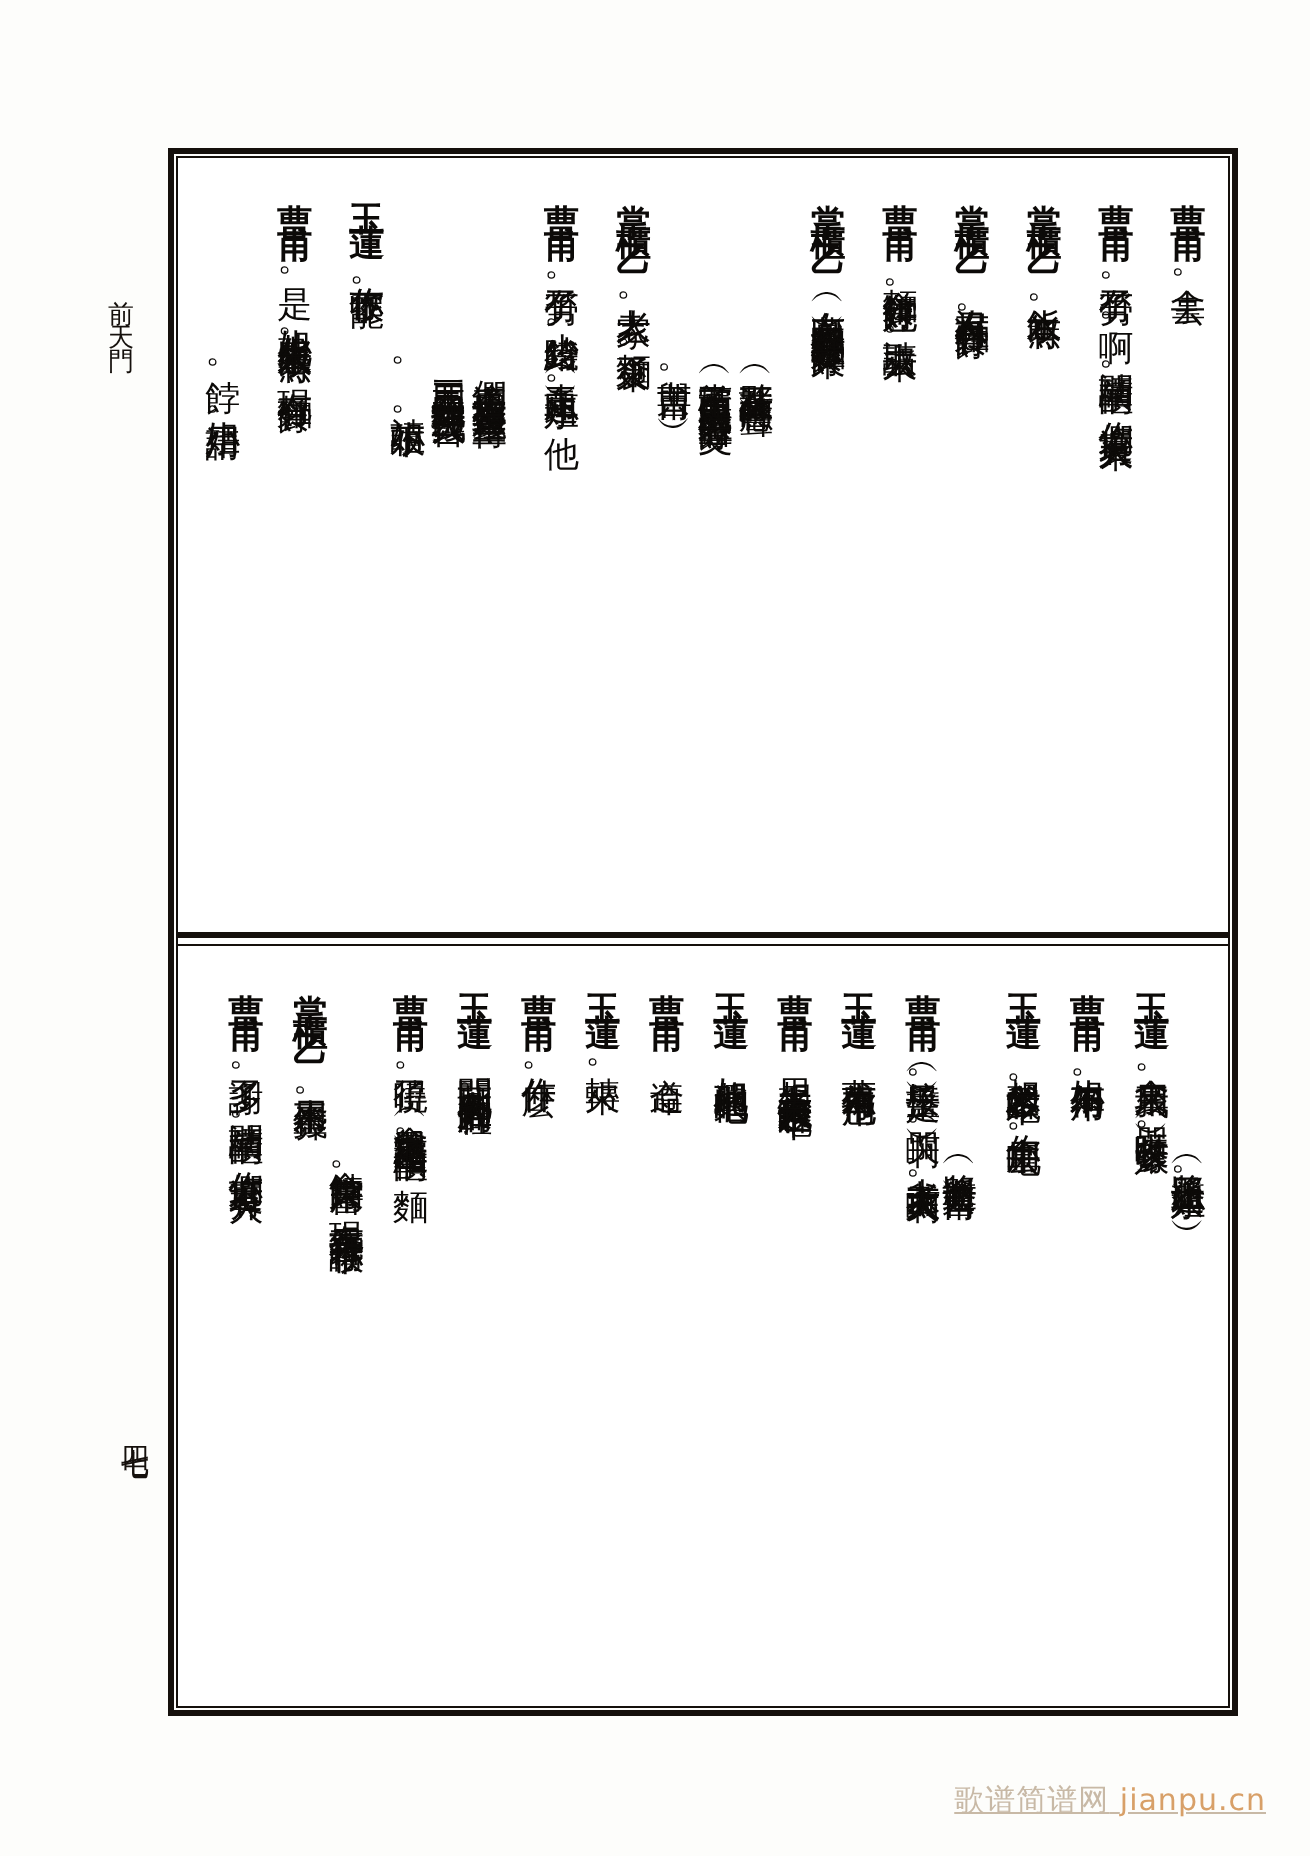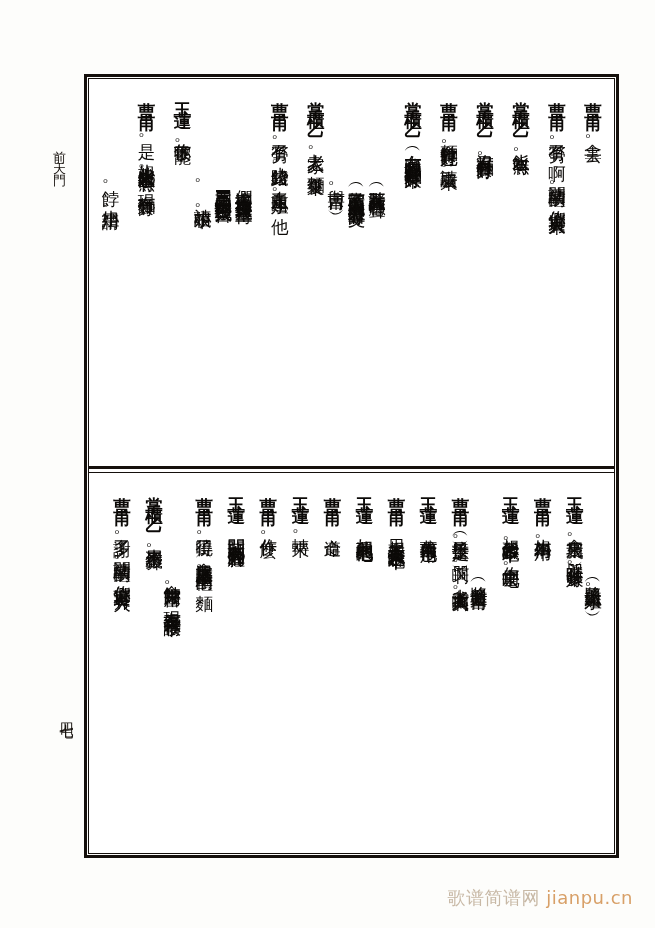--- a/index.html
+++ b/index.html
@@ -150,25 +150,26 @@
   .indent-speaker {
     padding-top: 88px;
     box-sizing: border-box;
   }
 
   
   #watermark {
     position: absolute;
     right: 22px;
     bottom: 18px;
-    font-size: 18px;
+    font-size: 15px;
     color: #c8b9a6;
     letter-spacing: 0.5px;
     font-family: "DejaVu Sans", "Liberation Sans", sans-serif;
     white-space: nowrap;
+    text-decoration: underline;
   }
   #watermark .dot-com { color: #d8a068; }
 </style>
 </head>
 <body>
 
 <div id="page">
 
   <div class="margin-col">
     <div class="running-head">前天門</div>

